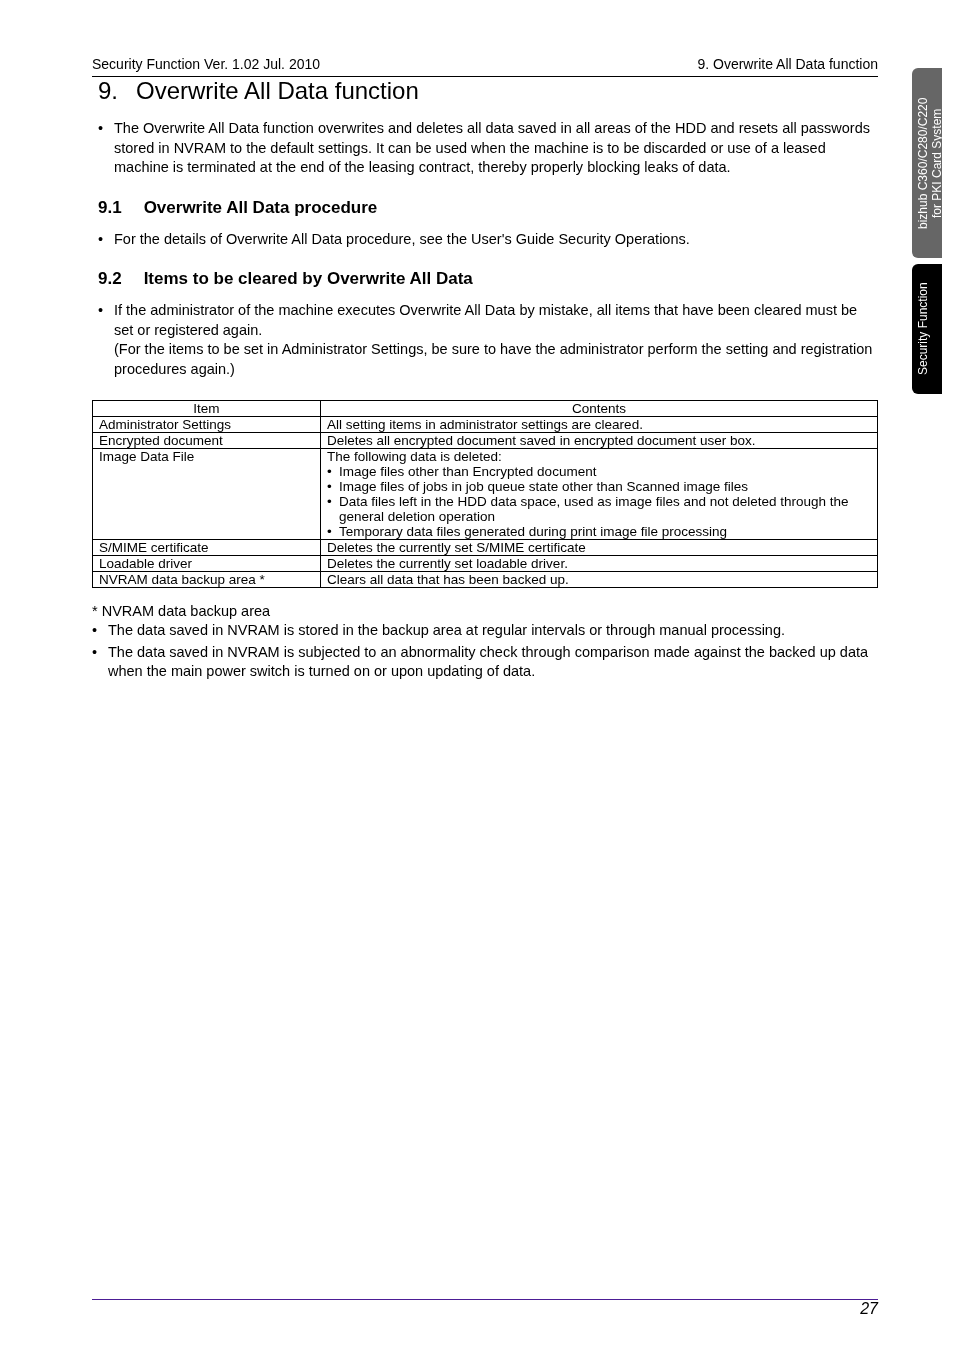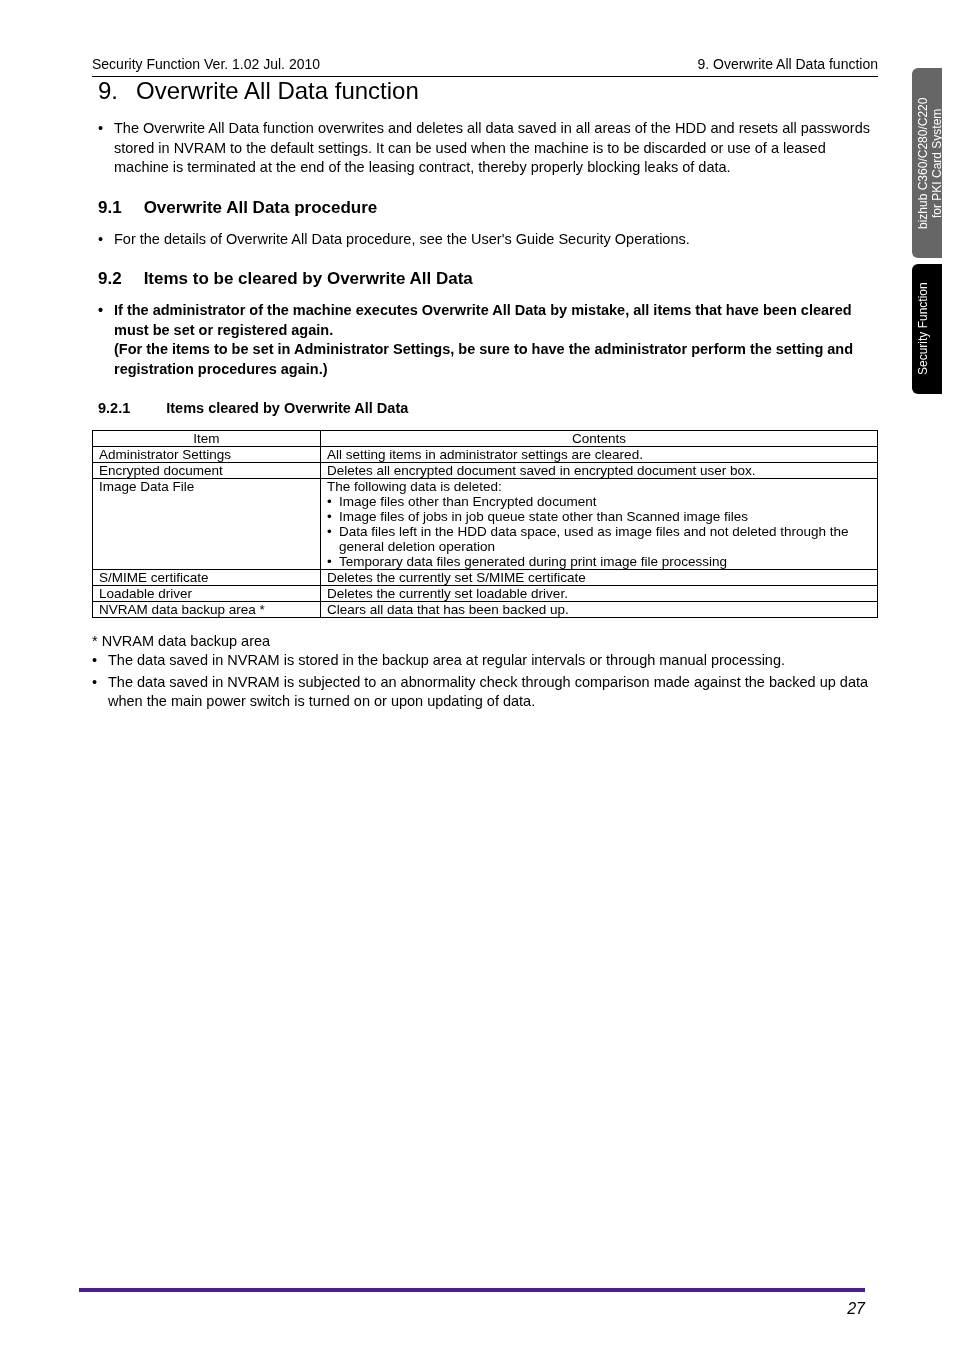--- a/index.html
+++ b/index.html
@@ -35,21 +35,21 @@
     margin-left: 6px;
   }
   h2.subsection .num { display: inline-block; margin-right: 22px; }
   h3.subsubsection {
     font-size: 14.5px;
     font-weight: 700;
     margin-left: 6px;
     margin-bottom: 14px;
   }
   h3.subsubsection .num { display: inline-block; margin-right: 36px; }
-  .bold-note { font-weight: 700; }
+  .bold-note { font-weight: 400; }
   table.data {
     width: 100%;
     border-collapse: collapse;
     font-size: 13.5px;
     margin-bottom: 14px;
   }
   table.data th, table.data td {
     border: 1px solid #000;
     padding: 0 6px;
     vertical-align: top;
@@ -79,25 +79,25 @@
     padding: 14px 4px;
     border-radius: 0 6px 6px 0;
     width: 30px;
     line-height: 1.2;
   }
   .tab.grey { background: #666; height: 190px; }
   .tab.black { background: #000; height: 130px; }
   .page-number {
     position: absolute;
     bottom: 34px;
-    right: 89px;
+    right: 76px;
     font-style: italic;
     font-size: 16px;
-    border-top: 4px solid #4c1d95;
-    padding-top: 8px;
+    border-top: 1px solid #4c1d95;
+    padding-top: 0;
     width: calc(954px - 92px - 76px);
     text-align: right;
   }
 </style>
 </head>
 <body>
 
 <div class="page">
 
   <div class="header">
@@ -123,23 +123,20 @@
 
   <h2 class="subsection">
     <span class="num">9.2</span><span>Items to be cleared by Overwrite All Data</span>
   </h2>
 
   <ul class="bullets body-text">
     <li class="bold-note" style="white-space: pre-line;">If the administrator of the machine executes Overwrite All Data by mistake, all items that have been cleared must be set or registered again.
 (For the items to be set in Administrator Settings, be sure to have the administrator perform the setting and registration procedures again.)</li>
   </ul>
 
-  <h3 class="subsubsection">
-    <span class="num">9.2.1</span><span>Items cleared by Overwrite All Data</span>
-  </h3>
 
   <table class="data">
     <thead>
       <tr>
         <th class="col-item">Item</th>
         <th>Contents</th>
       </tr>
     </thead>
     <tbody>
       <tr>

